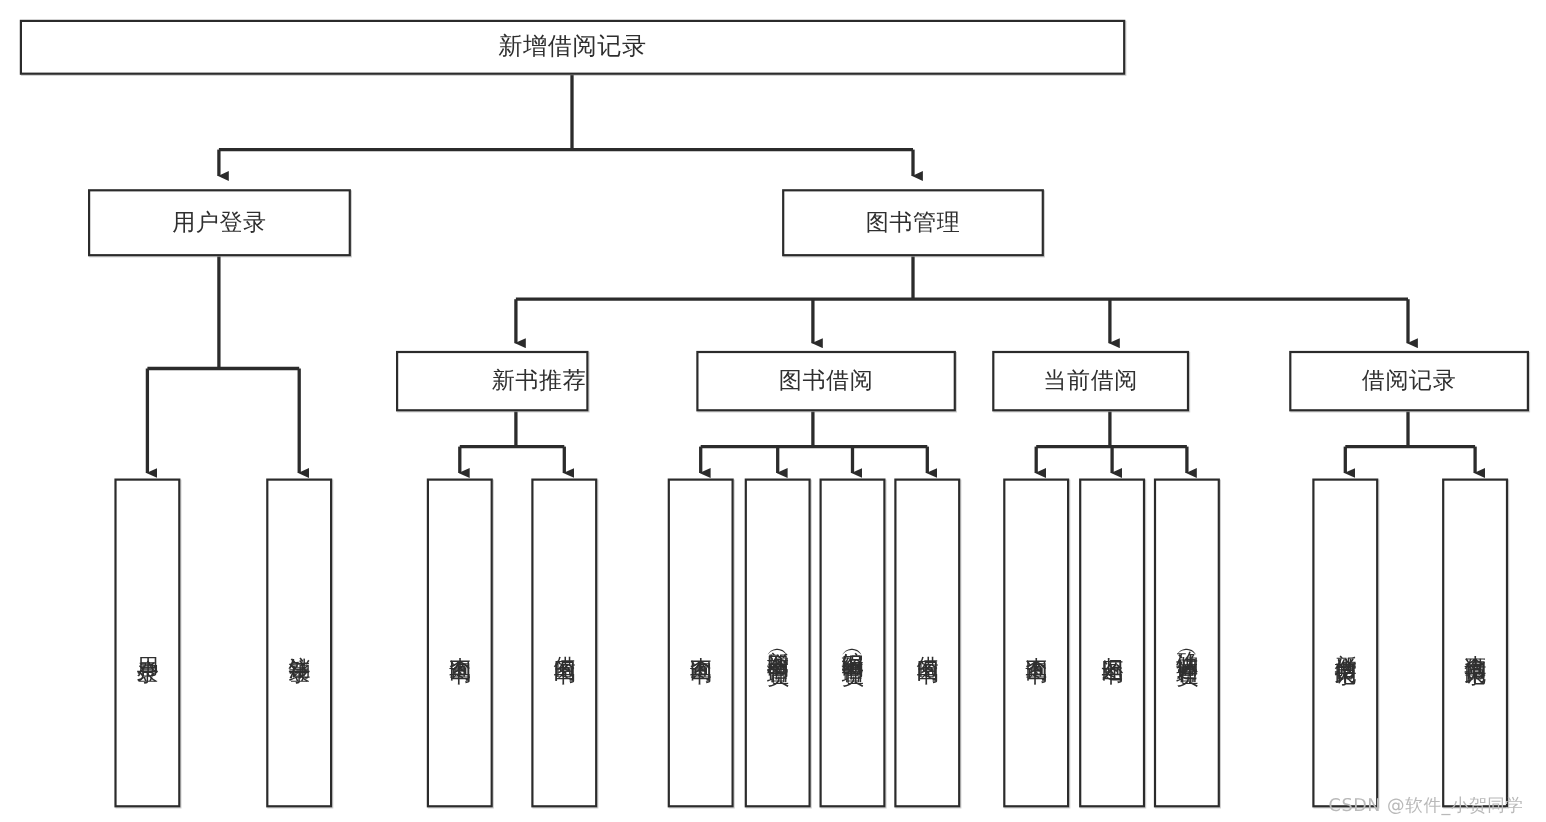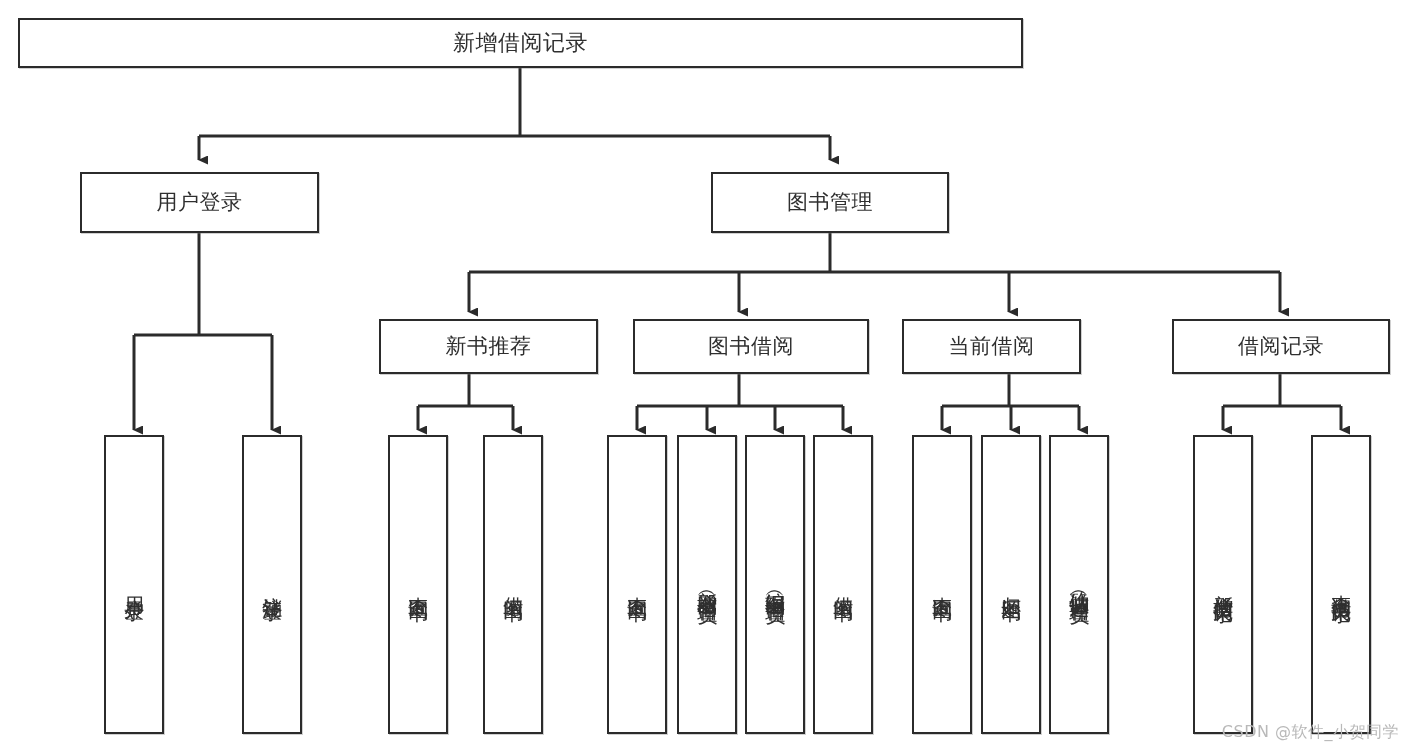--- a/index.html
+++ b/index.html
@@ -61,21 +61,21 @@
     writing-mode: vertical-rl;
     text-orientation: upright;
     font-size: 20px;
     line-height: 1.18;
     letter-spacing: 2px;
     max-height: 290px;
     text-align: center;
   }
   #watermark {
     position: absolute;
-    right: 6px;
+    right: 20px;
     bottom: 4px;
     font-size: 16px;
     color: #b9b9b9;
     letter-spacing: 0.5px;
     white-space: nowrap;
     user-select: none;
     margin-left: 20px;
   }
 </style>
 </head>
@@ -138,21 +138,21 @@
   </div>
 
   <div class="node h" style="left:80px; top:172px; width:239px; height:61px;">
     <span class="node-label">用户登录</span>
   </div>
 
   <div class="node h" style="left:711px; top:172px; width:238px; height:61px;justify-content:center;">
     <span class="node-label">图书管理</span>
   </div>
 
-  <div class="node h" style="left:379px; top:319px; width:219px; height:55px;">
+  <div class="node h" style="left:360px; top:319px; width:175px; height:55px;justify-content:flex-end;">
     <span class="node-label">新书推荐</span>
   </div>
 
   <div class="node h" style="left:633px; top:319px; width:236px; height:55px;">
     <span class="node-label">图书借阅</span>
   </div>
 
   <div class="node h" style="left:902px; top:319px; width:179px; height:55px;">
     <span class="node-label">当前借阅</span>
   </div>

